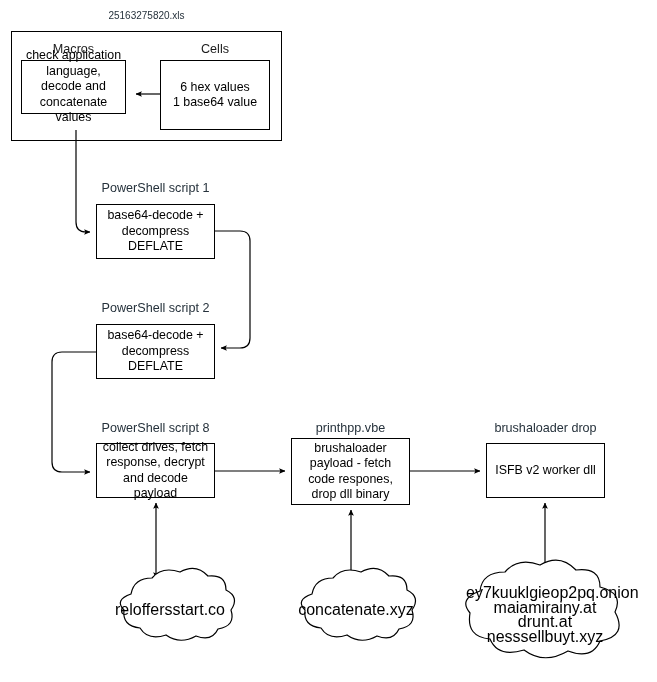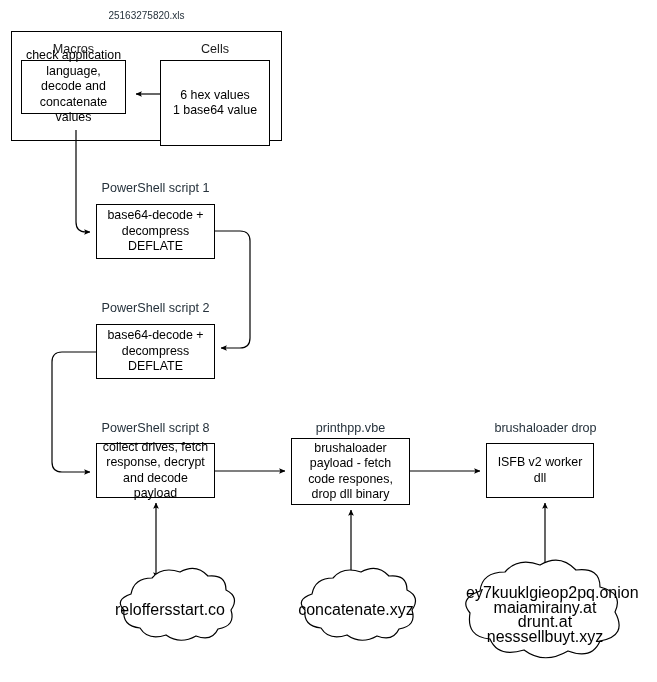--- a/index.html
+++ b/index.html
@@ -187,21 +187,21 @@
   <div class="group-box" style="left:11px; top:31px; width:271px; height:110px;"></div>
 
   <div class="caption inner-label" style="left:21px; top:42px; width:105px;">Macros</div>
 
   <div class="node-box" style="left:21px; top:60px; width:105px; height:54px;text-align:center;">
     <span>check application language, decode and concatenate values</span>
   </div>
 
   <div class="caption inner-label" style="left:160px; top:42px; width:110px;">Cells</div>
 
-  <div class="node-box" style="left:160px; top:60px; width:110px; height:86px; white-space:pre-line;">
+  <div class="node-box" style="left:160px; top:60px; width:110px; height:70px; white-space:pre-line;">
     <span style="white-space:pre-line;">6 hex values
 1 base64 value</span>
   </div>
 
   <div class="caption" style="left:96px; top:181px; width:119px;">PowerShell script 1</div>
 
   <div class="node-box" style="left:96px; top:204px; width:119px; height:55px;">
     <span>base64-decode + decompress DEFLATE</span>
   </div>
 
@@ -218,21 +218,21 @@
   </div>
 
   <div class="caption" style="left:291px; top:421px; width:119px;">printhpp.vbe</div>
 
   <div class="node-box" style="left:291px; top:438px; width:119px; height:67px;">
     <span>brushaloader payload - fetch code respones, drop dll binary</span>
   </div>
 
   <div class="caption" style="left:486px; top:421px; width:119px;">brushaloader drop</div>
 
-  <div class="node-box" style="left:486px; top:443px; width:108px; height:55px;">
+  <div class="node-box" style="left:486px; top:443px; width:119px; height:55px;">
     <span>ISFB v2 worker dll</span>
   </div>
 
   <div class="cloud-text" style="left:105px; top:603px; width:130px;">reloffersstart.co</div>
 
   <div class="cloud-text" style="left:291px; top:603px; width:130px;">concatenate.xyz</div>
 
   <div class="cloud-text" style="left:466px; top:586px; width:158px;">ey7kuuklgieop2pq.onion
 maiamirainy.at
 drunt.at

